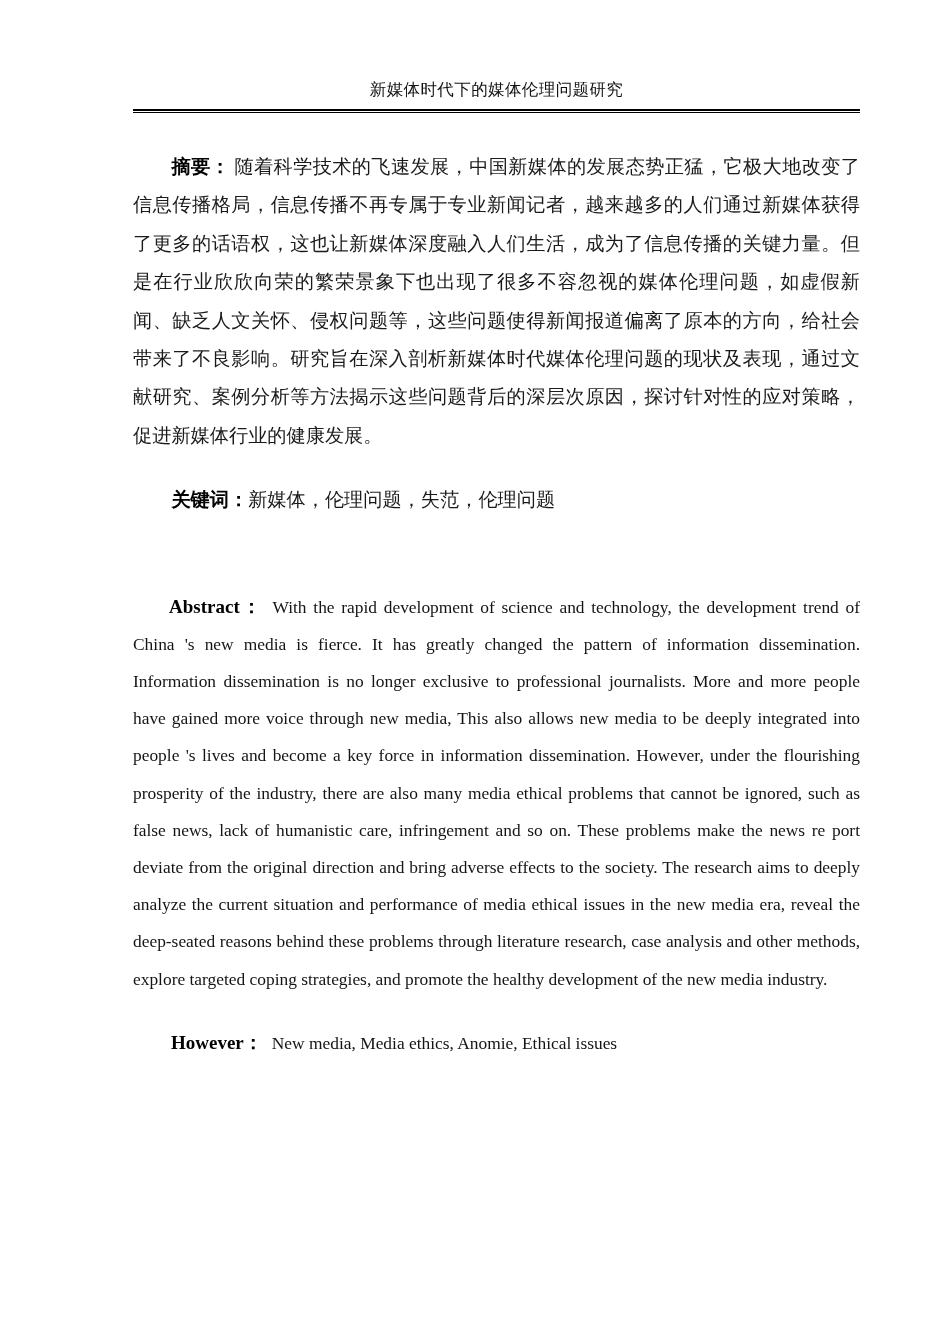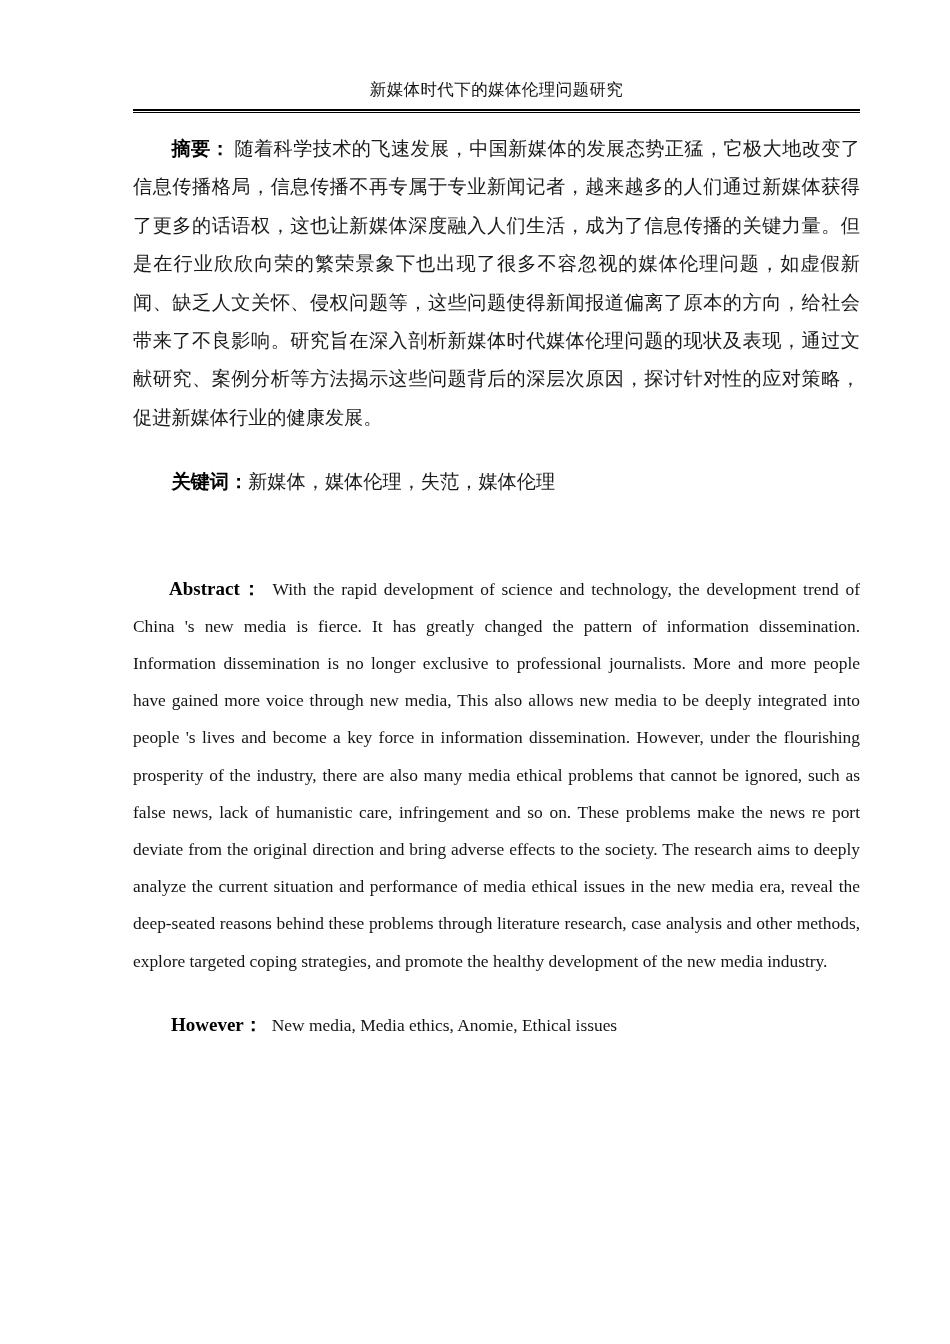--- a/index.html
+++ b/index.html
@@ -47,21 +47,21 @@
     border-top: 2.6px solid #000000;
     border-bottom: 0.9px solid #000000;
     padding-top: 1.4px;
     box-sizing: content-box;
   }
 
   
   .body-block {
     position: absolute;
     left: 133px;
-    top: 130px;
+    top: 148px;
     width: 727px;
   }
 
   p {
     margin: 0;
   }
 
   .cn-para {
     font-size: 19.2px;
     line-height: 38.4px;
@@ -135,21 +135,21 @@
 
   <div class="header">
     <div class="header-title">新媒体时代下的媒体伦理问题研究</div>
     <div class="header-rule"></div>
   </div>
 
   <div class="body-block">
 
     <p class="cn-para"><span class="cn-label">摘要：</span><span class="cn-label-gap"></span><span>随着科学技术的飞速发展，中国新媒体的发展态势正猛，它极大地改变了信息传播格局，信息传播不再专属于专业新闻记者，越来越多的人们通过新媒体获得了更多的话语权，这也让新媒体深度融入人们生活，成为了信息传播的关键力量。但是在行业欣欣向荣的繁荣景象下也出现了很多不容忽视的媒体伦理问题，如虚假新闻、缺乏人文关怀、侵权问题等，这些问题使得新闻报道偏离了原本的方向，给社会带来了不良影响。研究旨在深入剖析新媒体时代媒体伦理问题的现状及表现，通过文献研究、案例分析等方法揭示这些问题背后的深层次原因，探讨针对性的应对策略，促进新媒体行业的健康发展。</span></p>
 
-    <p class="cn-keywords"><span class="cn-label">关键词：</span><span>新媒体，媒体伦理，失范，媒体伦理</span></p>
+    <p class="cn-keywords"><span class="cn-label">关键词：</span><span>新媒体，伦理问题，失范，伦理问题</span></p>
 
     <div class="en-section">
 
       <p class="en-para"><span class="en-label">Abstract：</span><span class="en-label-gap"></span><span>With the rapid development of science and technology, the development trend of China 's new media is fierce. It has greatly changed the pattern of information dissemination. Information dissemination is no longer exclusive to professional journalists. More and more people have gained more voice through new media, This also allows new media to be deeply integrated into people 's lives and become a key force in information dissemination. However, under the flourishing prosperity of the industry, there are also many media ethical problems that cannot be ignored, such as false news, lack of humanistic care, infringement and so on. These problems make the news re port deviate from the original direction and bring adverse effects to the society. The research aims to deeply analyze the current situation and performance of media ethical issues in the new media era, reveal the deep-seated reasons behind these problems through literature research, case analysis and other methods, explore targeted coping strategies, and promote the healthy development of the new media industry.</span></p>
 
       <p class="en-keywords"><span class="en-label">However：</span><span class="en-label-gap"></span><span>New media, Media ethics, Anomie, Ethical issues</span></p>
 
     </div>
 
   </div>

